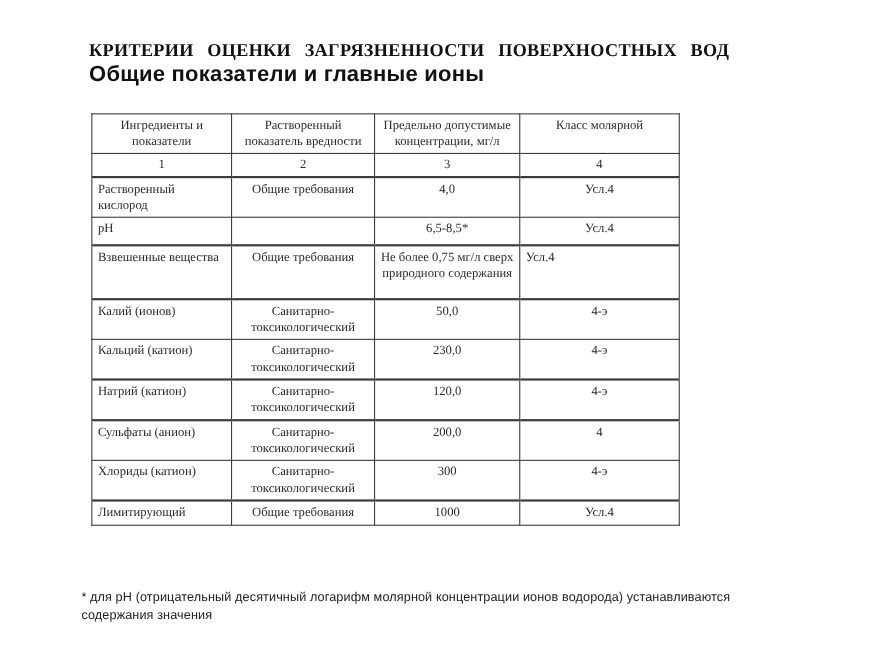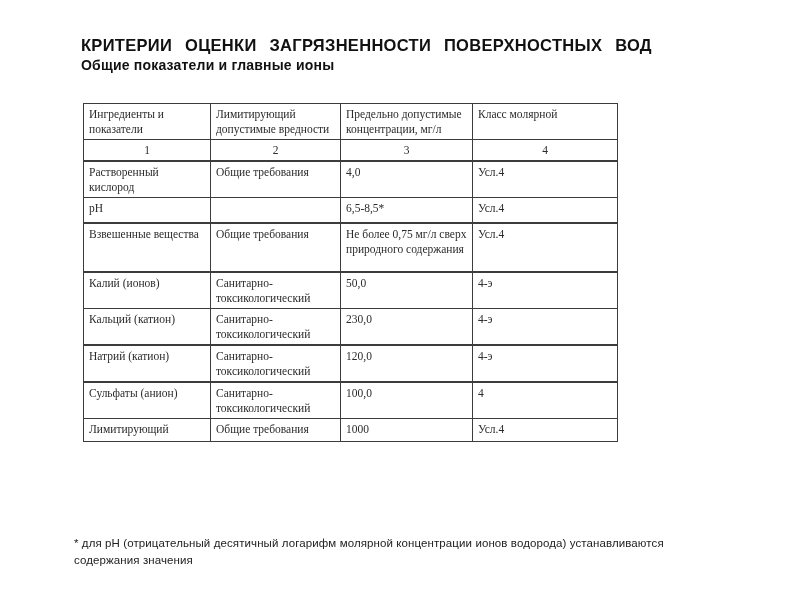--- a/index.html
+++ b/index.html
@@ -14,34 +14,34 @@
     position: relative;
     width: 800px;
     height: 600px;
     background: #ffffff;
     overflow: hidden;
   }
   .title {
     position: absolute;
     left: 81px;
     top: 36px;
-    font-family: Liberation Sans, sans-serif;
+    font-family: Liberation Serif, serif;
     font-size: 16.5px;
     font-weight: bold;
     color: #111111;
     letter-spacing: 0.3px;
     word-spacing: 8px;
     white-space: nowrap;
   }
   .subtitle {
     position: absolute;
     left: 81px;
     top: 57px;
     font-family: "Liberation Sans", sans-serif;
-    font-size: 14px;
+    font-size: 20px;
     font-weight: bold;
     color: #111111;
     letter-spacing: 0.2px;
     white-space: nowrap;
   }
   table.criteria {
     position: absolute;
     left: 83px;
     top: 103px;
     border-collapse: collapse;
@@ -51,21 +51,21 @@
     font-size: 11.5px;
     color: #2b2b2b;
   }
   table.criteria td, table.criteria th {
     border: 1px solid #3c3c3c;
     vertical-align: top;
     padding: 3px 5px 2px 5px;
     line-height: 1.3;
     font-weight: normal;
   }
-  table.criteria .c { }
+  table.criteria .c { text-align: center; }
   table.criteria .l { text-align: left; }
   tr.thick td { border-bottom-width: 2px; }
   tr.hdr td { text-align: center; }
   .footnote {
     position: absolute;
     left: 74px;
     top: 535px;
     width: 625px;
     font-family: "Liberation Sans", sans-serif;
     font-size: 11.5px;
@@ -85,21 +85,21 @@
   <table class="criteria">
     <colgroup>
       <col style="width:127px">
       <col style="width:130px">
       <col style="width:132px">
       <col style="width:145px">
     </colgroup>
     <tbody>
       <tr style="height:30px">
         <td class="c">Ингредиенты и показатели</td>
-        <td class="c">Лимитирующий допустимые вредности</td>
+        <td class="c">Растворенный показатель вредности</td>
         <td class="c">Предельно допустимые концентрации, мг/л</td>
         <td class="c">Класс молярной</td>
       </tr>
       <tr class="hdr thick" style="height:20px">
         <td>1</td>
         <td>2</td>
         <td>3</td>
         <td>4</td>
       </tr>
 
@@ -135,22 +135,28 @@
       </tr>
       <tr class="thick" style="height:34px">
         <td>Натрий (катион)</td>
         <td class="c">Санитарно-токсикологический</td>
         <td class="c">120,0</td>
         <td class="c">4-э</td>
       </tr>
       <tr style="height:34px">
         <td>Сульфаты (анион)</td>
         <td class="c">Санитарно-токсикологический</td>
-        <td class="c">100,0</td>
+        <td class="c">200,0</td>
         <td class="c">4</td>
+      </tr>
+      <tr class="thick" style="height:33px">
+        <td>Хлориды (катион)</td>
+        <td class="c">Санитарно-токсикологический</td>
+        <td class="c">300</td>
+        <td class="c">4-э</td>
       </tr>
       <tr style="height:23px">
         <td>Лимитирующий</td>
         <td class="c">Общие требования</td>
         <td class="c">1000</td>
         <td class="c">Усл.4</td>
       </tr>
     </tbody>
   </table>
 

